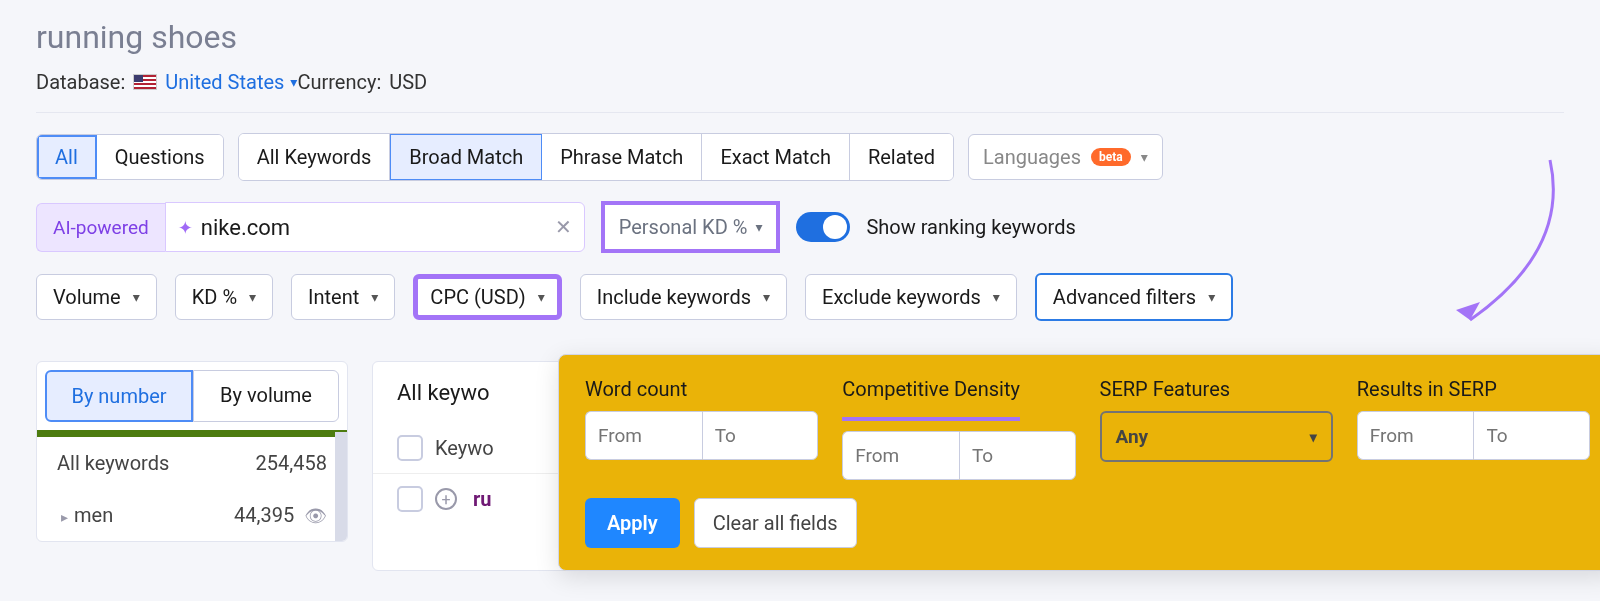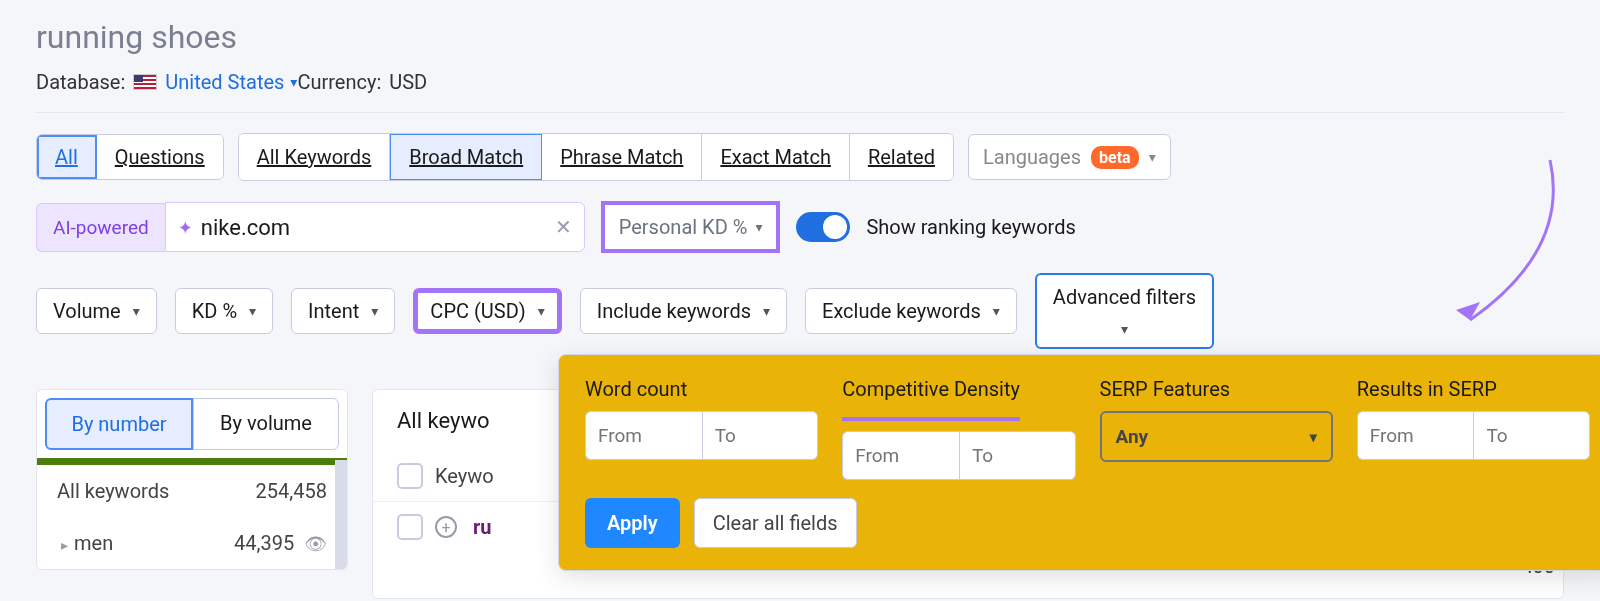--- a/index.html
+++ b/index.html
@@ -14,43 +14,43 @@
 .flag { width: 24px; height: 16px; display: inline-block; background: linear-gradient(to bottom, #b22234 0 14%, #fff 14% 28%, #b22234 28% 42%, #fff 42% 56%, #b22234 56% 70%, #fff 70% 84%, #b22234 84% 100%); position: relative; border:1px solid #ccc;}
 .flag::before { content:""; position:absolute; left:0; top:0; width:40%; height:50%; background:#3c3b6e; }
 .db-link { color: #1f6fe0; cursor: pointer; display: inline-flex; align-items: center; gap: 6px; }
 .chev { font-size: 14px; }
 
 .filters { padding: 20px 36px; }
 
 .tab-row { display: flex; gap: 14px; align-items: center; margin-bottom: 20px; flex-wrap: wrap; }
 .seg-group { display: flex; border: 1px solid #c8cce0; border-radius: 6px; overflow: hidden; background: #fff; }
 .seg-group.second { }
-.seg-btn { padding: 10px 18px; font-size: 20px; background: #fff; border: none; border-right: 1px solid #c8cce0; cursor: pointer; color: #1a1a1a; text-decoration: underline; }
+.seg-btn { padding: 10px 18px; font-size: 20px; background: #fff; border: none; border-right: 1px solid #c8cce0; cursor: pointer; color: #1a1a1a; }
 .seg-btn:last-child { border-right: none; }
 .seg-btn.active-blue { background: #e6edff; color: #1f6fe0; outline: 2px solid #4e8cf6; outline-offset: -2px; }
 .seg-btn.active-light { background: #e6edff; border: 1px solid #4e8cf6; }
 .lang-pill { display: flex; align-items: center; gap: 10px; border: 1px solid #c8cce0; border-radius: 6px; background: #fff; padding: 10px 14px; color: #888; cursor: pointer; }
-.beta { background: #ff6a2b; color: #fff; font-size: 16px; font-weight: 700; padding: 2px 8px; border-radius: 10px; }
+.beta { background: #ff6a2b; color: #fff; font-size: 12px; font-weight: 700; padding: 2px 8px; border-radius: 10px; }
 
 .ai-row { display: flex; gap: 16px; align-items: center; margin-bottom: 20px; }
 .ai-label { background: #ede5ff; color: #7e40e6; padding: 12px 16px; border-radius: 6px 0 0 6px; font-size: 19px; border: 1px solid #d9c8ff; border-right: none; }
 .ai-input-wrap { display: flex; align-items: center; border: 1px solid #d9c8ff; border-radius: 0 6px 6px 0; background: #fff; padding: 0 12px; width: 420px; height: 50px; margin-left: -16px; }
 .ai-icon { color: #a06af6; font-size: 18px; margin-right: 8px; }
 .ai-input { border: none; outline: none; font-size: 22px; flex: 1; color: #1a1a1a; background: transparent; }
 .ai-clear { color: #99a; cursor: pointer; font-size: 20px; }
 .pkd-btn { border: 4px solid #a374f7; padding: 10px 14px; font-size: 20px; color: #6b7280; background: #fff; display: flex; align-items: center; gap: 8px; cursor: pointer; }
 .toggle { width: 54px; height: 30px; background: #1f6fe0; border-radius: 30px; position: relative; cursor: pointer; }
 .toggle::after { content:""; position:absolute; right:3px; top:3px; width:24px; height:24px; background:#fff; border-radius:50%; }
 .toggle-label { font-size: 20px; color: #1a1a1a; }
 
 .filter-row { display: flex; gap: 18px; align-items: center; flex-wrap: nowrap; }
 .filter-btn { border: 1px solid #c8cce0; border-radius: 6px; background: #fff; padding: 10px 16px; font-size: 20px; color: #1a1a1a; display: flex; align-items: center; gap: 12px; cursor: pointer; white-space: nowrap; }
 .filter-btn .chev { color: #555; }
 .filter-btn.highlight { border: 5px solid #a374f7; padding: 6px 12px; }
-.filter-btn.adv { border: 2px solid #2c7be5; color: #1a1a1a; flex-direction: column; }
+.filter-btn.adv { border: 2px solid #2c7be5; color: #1a1a1a; }
 
 .content { padding: 0 36px; display: flex; gap: 24px; margin-top: 20px; align-items: flex-start; position: relative; }
 .sidebar { width: 312px; background: #fff; border: 1px solid #e2e5f0; border-radius: 6px; overflow: hidden; position: relative; }
 .sidebar-tabs { display: flex; border-bottom: 7px solid #4d7c0f; padding: 8px; gap: 0; }
 .side-tab { flex: 1; text-align: center; padding: 12px 8px; font-size: 20px; cursor: pointer; border: 1px solid #c8cce0; background:#fff; color:#1a1a1a;}
 .side-tab:first-child { border-radius: 6px 0 0 6px; border-right:none; }
 .side-tab:last-child { border-radius: 0 6px 6px 0; }
 .side-tab.active { border: 2px solid #4e8cf6; color: #1f6fe0; background: #e6edff; }
 .side-row { display: flex; justify-content: space-between; align-items: center; padding: 14px 20px; font-size: 20px; color: #444; }
 .side-row .count { color: #444; }

